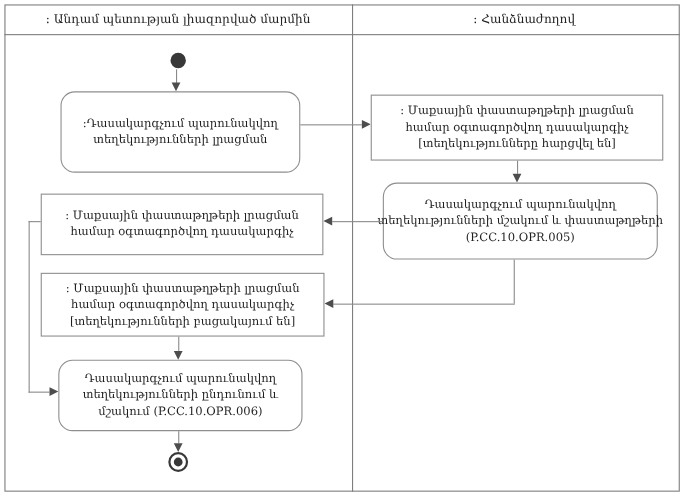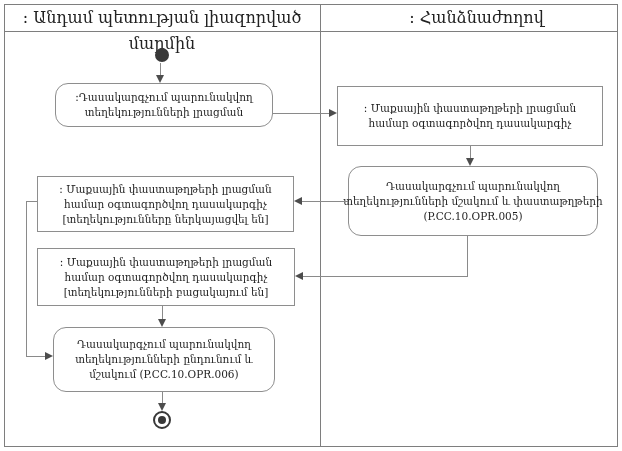--- a/index.html
+++ b/index.html
@@ -15,21 +15,21 @@
     position: absolute; left: 4px; top: 4px;
     width: 614px; height: 443px;
     border: 1px solid #7e7e7e;
     box-sizing: border-box;
   }
   .hline, .vline { position: absolute; background: #8a8a8a; }
   .lane-divider { position: absolute; left: 320px; top: 4px; width: 1px; height: 443px; background: #7e7e7e; }
   .header-underline { position: absolute; left: 4px; top: 31px; width: 614px; height: 1px; background: #7e7e7e; }
   .lane-title {
     position: absolute; top: 5px; height: 26px; line-height: 26px;
-    text-align: center; font-size: 16px; color: #222;
+    text-align: center; font-size: 11px; color: #222;
   }
   .lane-title.left { left: 4px; width: 316px; }
   .lane-title.right { left: 328px; width: 297px; }
 
   .node-box {
     position: absolute;
     border: 1px solid #8e8e8e;
     box-sizing: border-box;
     background: #ffffff;
     display: flex; flex-direction: column;
@@ -70,49 +70,49 @@
   <div class="outer-border"></div>
   <div class="lane-divider"></div>
   <div class="header-underline"></div>
   <div class="lane-title left">: Անդամ պետության լիազորված մարմին</div>
   <div class="lane-title right">: Հանձնաժողով</div>
 
   <div class="initial-node"></div>
   <div class="vline" style="left:160px; top:63px; width:1px; height:14px;"></div>
   <div class="ah ah-down" style="left:156px; top:75px;"></div>
 
-  <div class="node-box rounded" style="left:55px; top:83px; width:218px; height:44px;">
+  <div class="node-box rounded" style="left:55px; top:83px; width:218px; height:74px;">
     <span>:Դասակարգչում պարունակվող</span>
     <span>տեղեկությունների լրացման</span>
   </div>
 
   <div class="hline" style="left:273px; top:113px; width:56px; height:1px;"></div>
   <div class="ah ah-right" style="left:329px; top:109px;"></div>
 
   <div class="node-box" style="left:337px; top:86px; width:266px; height:60px;">
     <span>: Մաքսային փաստաթղթերի լրացման</span>
     <span>համար օգտագործվող դասակարգիչ</span>
+    <span>[տեղեկությունները հարցվել են]</span>
   </div>
 
   <div class="vline" style="left:470px; top:146px; width:1px; height:12px;"></div>
   <div class="ah ah-down" style="left:466px; top:158px;"></div>
 
   <div class="node-box rounded" style="left:348px; top:166px; width:250px; height:70px;">
     <span>Դասակարգչում պարունակվող</span>
     <span>տեղեկությունների մշակում և փաստաթղթերի</span>
     <span>(P.CC.10.OPR.005)</span>
   </div>
 
   <div class="hline" style="left:302px; top:201px; width:46px; height:1px;"></div>
   <div class="ah ah-left" style="left:294px; top:197px;"></div>
 
   <div class="node-box" style="left:37px; top:176px; width:257px; height:56px;">
     <span>: Մաքսային փաստաթղթերի լրացման</span>
     <span>համար օգտագործվող դասակարգիչ</span>
-    <span>[տեղեկությունները ներկայացվել են]</span>
   </div>
 
   <div class="hline" style="left:26px; top:201px; width:11px; height:1px;"></div>
   <div class="vline" style="left:26px; top:201px; width:1px; height:156px;"></div>
   <div class="hline" style="left:26px; top:356px; width:19px; height:1px;"></div>
   <div class="ah ah-right" style="left:45px; top:352px;"></div>
 
   <div class="vline" style="left:467px; top:236px; width:1px; height:40px;"></div>
   <div class="hline" style="left:303px; top:276px; width:165px; height:1px;"></div>
   <div class="ah ah-left" style="left:295px; top:272px;"></div>

